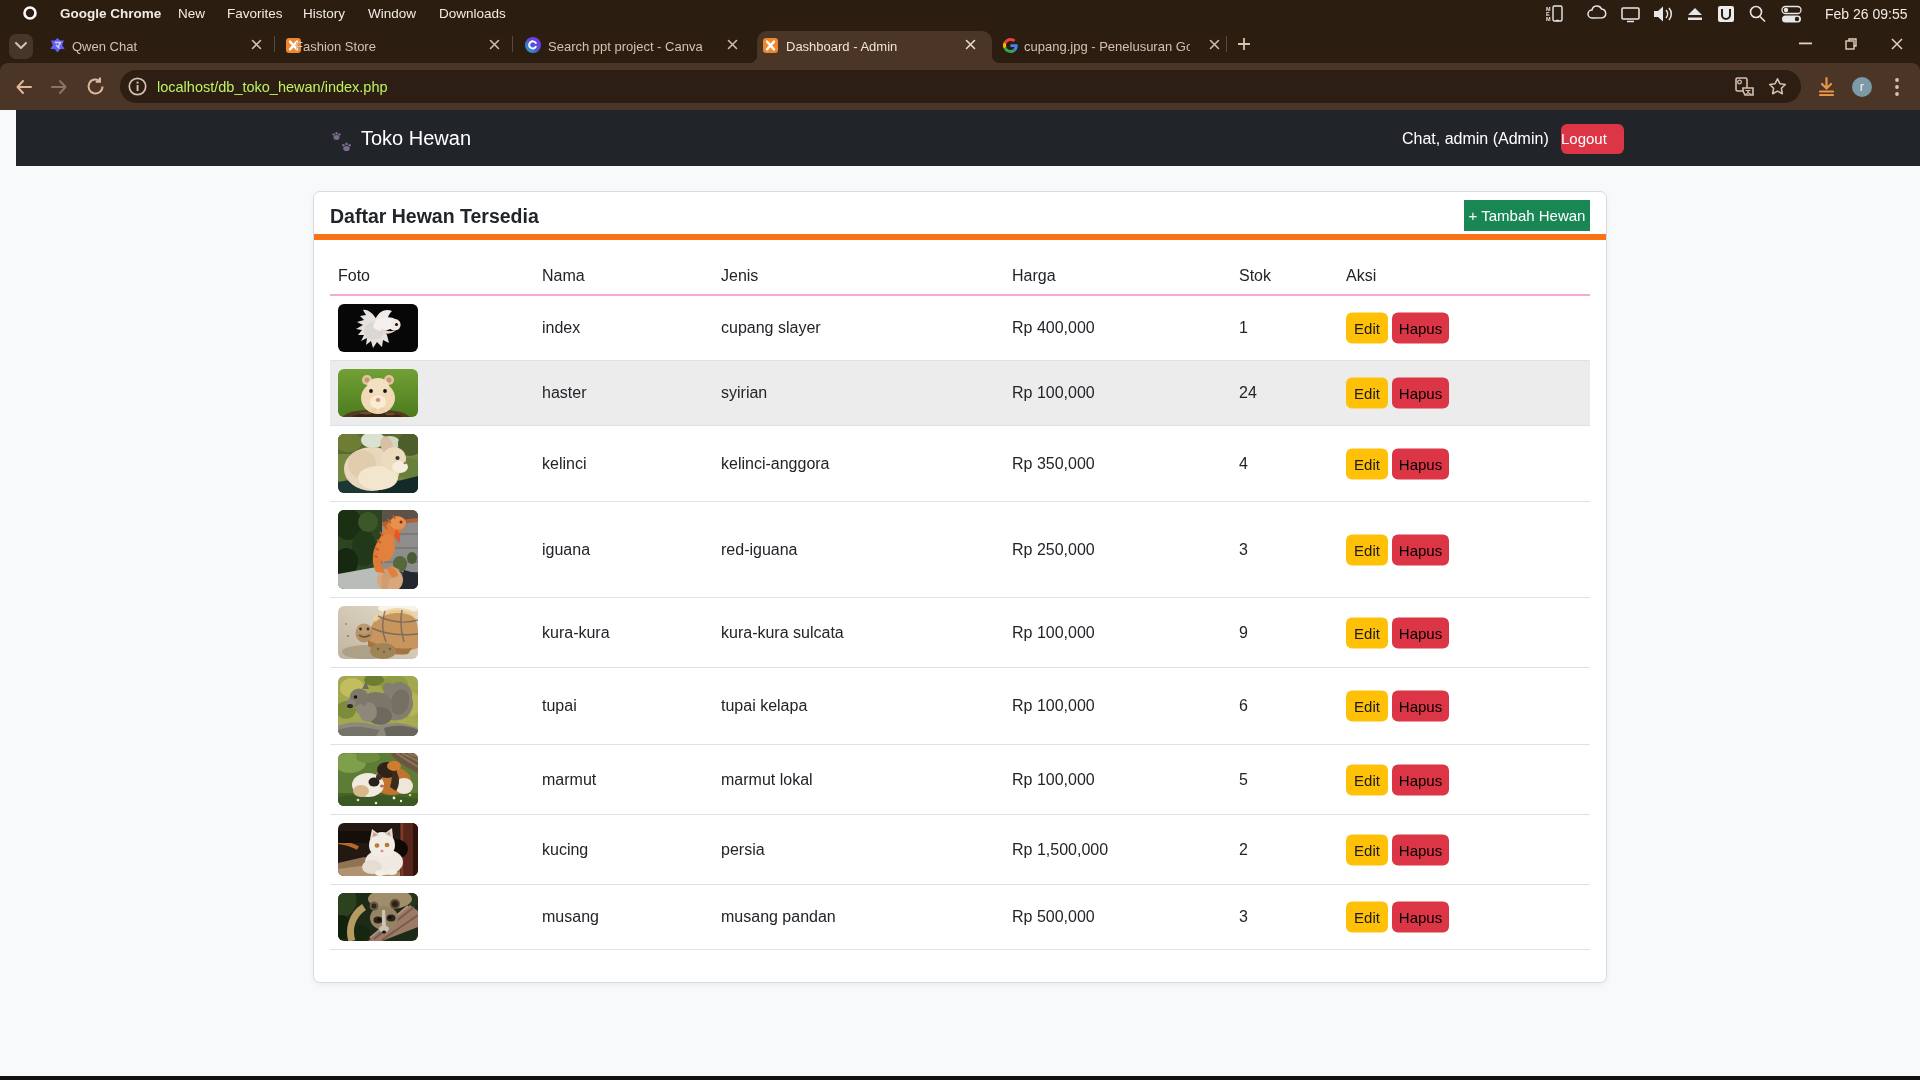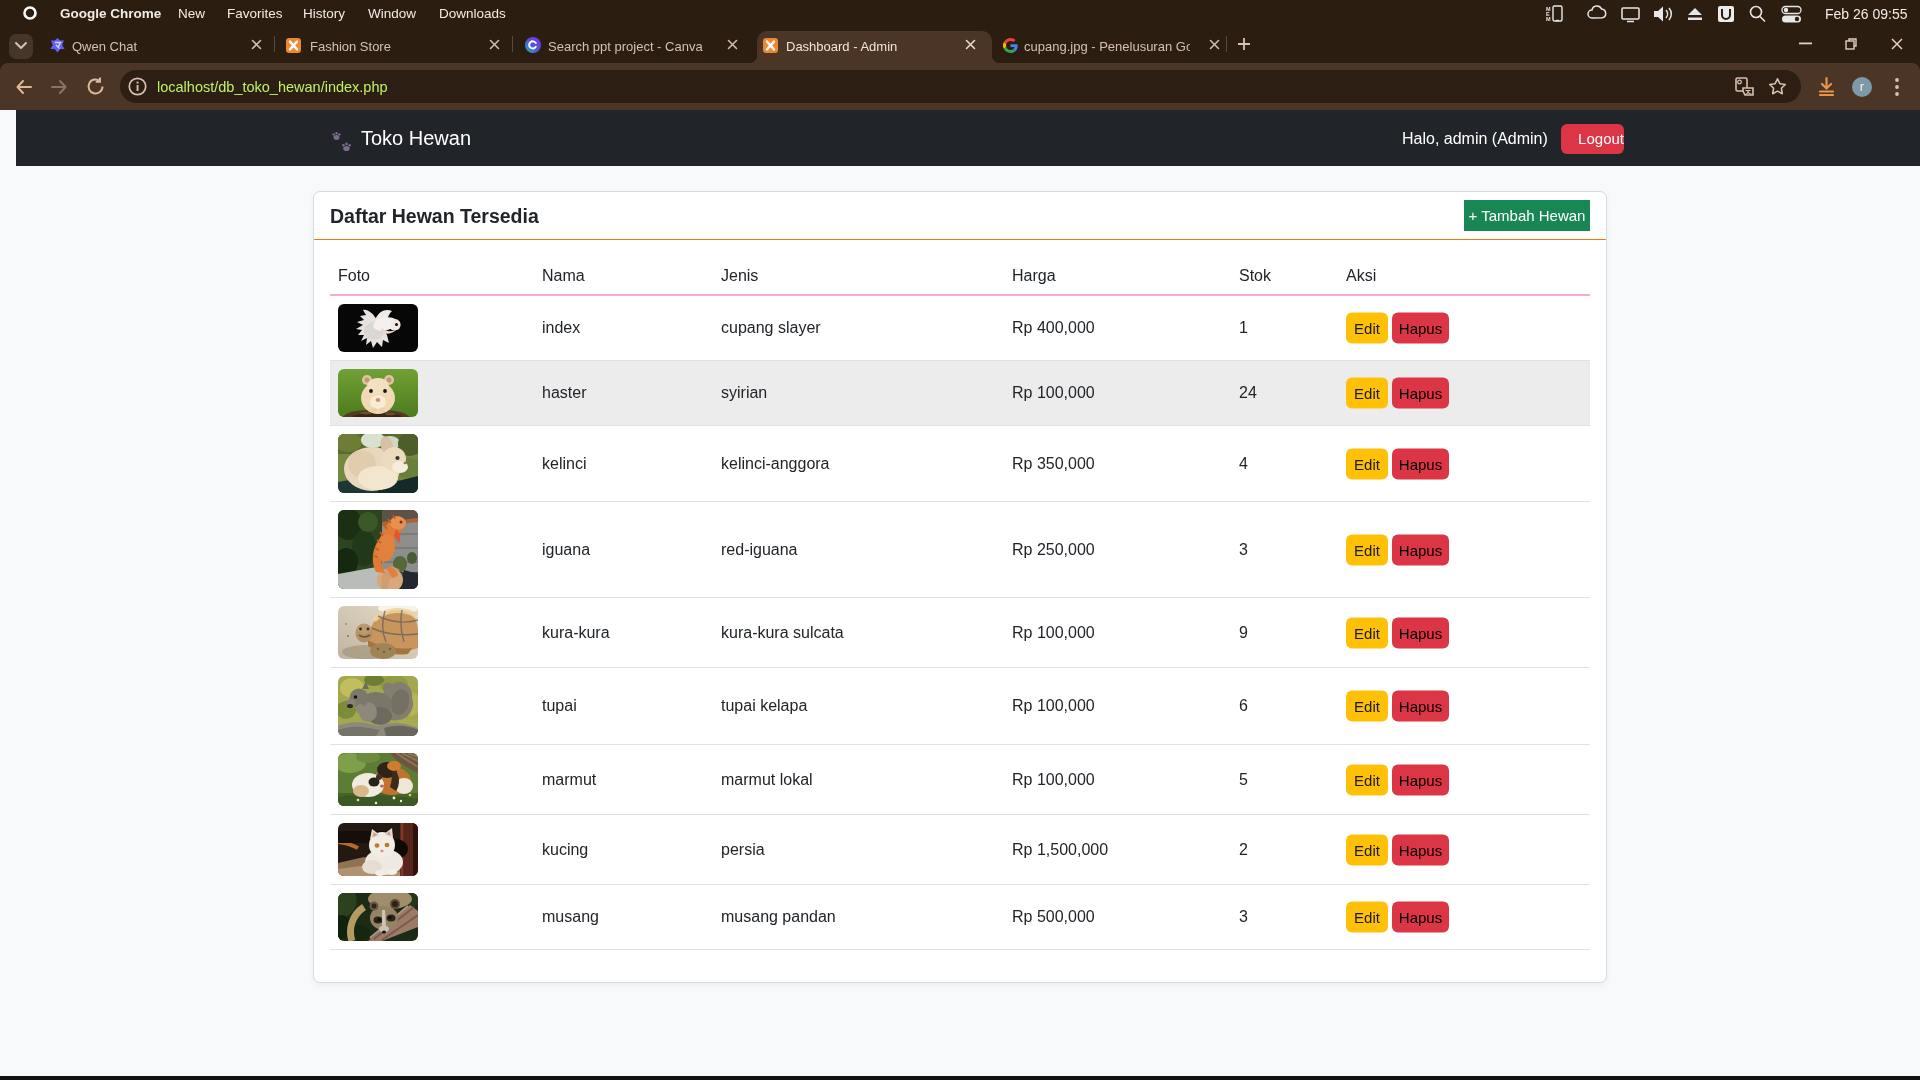--- a/index.html
+++ b/index.html
@@ -15,24 +15,24 @@
 #activetab{position:absolute;left:757px;top:3px;width:235px;height:32px;background:#4a3527;border-radius:10px 10px 0 0}
 #chevbtn{position:absolute;left:9px;top:6px;width:24px;height:25px;background:#46352a;border-radius:7px}
 
 #toolbar{position:absolute;left:0;top:63px;width:1920px;height:47px;background:#4a3527;border-radius:8px 8px 0 0}
 #pill{position:absolute;left:120px;top:7px;width:1681px;height:33px;background:#2c1e12;border-radius:17px}
 #urltxt{position:absolute;left:37px;top:9px;font-size:14.5px;color:#bef264}
 
 #pnav{position:absolute;left:16px;top:110px;width:1920px;height:56px;background:#212529;color:#fff}
 #brand{position:absolute;left:345px;top:17px;font-size:20px;color:#fff}
 #halo{position:absolute;left:1386px;top:20px;font-size:16px;color:#fff}
-#logoutbtn{position:absolute;left:1545px;top:14px;width:63px;height:30px;background:#dc3545;border-radius:6px;color:#fff;font-size:15px;text-align:right;line-height:30px}
+#logoutbtn{position:absolute;left:1545px;top:14px;width:63px;height:30px;background:#dc3545;border-radius:6px;color:#fff;font-size:15px;text-align:left;line-height:30px}
 
 #card{position:absolute;left:313px;top:191px;width:1294px;height:792px;background:#fff;border:1px solid #d9dbde;border-radius:7px;box-shadow:0 2px 6px rgba(0,0,0,0.05)}
-#cardhead{position:absolute;left:0;top:0;width:100%;height:48px;border-bottom:1px solid #f97316}
+#cardhead{position:absolute;left:0;top:0;width:100%;height:48px;border-bottom:6px solid #f97316}
 #cardtitle{position:absolute;left:16px;top:13px;font-size:19.5px;font-weight:700;color:#212529}
 #addbtn{position:absolute;right:16px;top:8px;width:126px;height:31px;background:#198754;border-radius:0;color:#fff;font-size:15px;text-align:center;line-height:31px}
 
 #tbl{position:absolute;left:16px;top:64px;width:1260px;color:#212529;font-size:16px}
 .trow{position:relative;border-bottom:1px solid #dee2e6}
 .hrow{position:relative;height:40px;border-bottom:2px solid #f9a8d4;font-weight:400}
 .c1{position:absolute;left:8px}
 .c2{position:absolute;left:212px}
 .c3{position:absolute;left:391px}
 .c4{position:absolute;left:682px}
@@ -110,21 +110,21 @@
     </svg>
   <span class="tabtxt" style="left:72px;width:150px">Qwen Chat</span>
   <svg class="ico" style="left:251px;top:11px" width="11" height="11" viewBox="0 0 11 11">
       <path d="M1.5 1.5 L9.5 9.5 M9.5 1.5 L1.5 9.5" stroke="#d2bcab" stroke-width="1.6" stroke-linecap="round"></path>
     </svg>
   <span class="tdiv" style="left:274px"></span>
   <svg class="ico" style="left:286px;top:10px" width="15" height="15" viewBox="0 0 15 15">
       <rect width="15" height="15" rx="3.2" fill="#f0872c"></rect>
       <path d="M4 3.6 L11 11.4 M11 3.6 L4 11.4" stroke="#fff" stroke-width="2.4" stroke-linecap="round"></path>
     </svg>
-  <span class="tabtxt" style="left:310px;width:150px">Fashion Store</span>
+  <span class="tabtxt" style="left:295px;width:150px">Fashion Store</span>
   <svg class="ico" style="left:489px;top:11px" width="11" height="11" viewBox="0 0 11 11">
       <path d="M1.5 1.5 L9.5 9.5 M9.5 1.5 L1.5 9.5" stroke="#d2bcab" stroke-width="1.6" stroke-linecap="round"></path>
     </svg>
   <span class="tdiv" style="left:512px"></span>
   <svg class="ico" style="left:525px;top:9px" width="16" height="16" viewBox="0 0 16 16">
       <defs>
         <linearGradient id="cv" x1="0" y1="1" x2="1" y2="0">
           <stop offset="0" stop-color="#18b3c8"></stop>
           <stop offset="0.5" stop-color="#4f54d8"></stop>
           <stop offset="1" stop-color="#872ae8"></stop>
@@ -220,21 +220,21 @@
         <circle cx="2.6" cy="4.4" r="1.2"></circle>
         <circle cx="5.5" cy="3.2" r="1.2"></circle>
         <circle cx="8.4" cy="4.4" r="1.2"></circle>
         <ellipse cx="15.5" cy="18.5" rx="3.2" ry="2.6"></ellipse>
         <circle cx="12.4" cy="15.2" r="1.3"></circle>
         <circle cx="15.5" cy="13.9" r="1.3"></circle>
         <circle cx="18.6" cy="15.2" r="1.3"></circle>
       </g>
     </svg>
   <span id="brand">Toko Hewan</span>
-  <span id="halo">Halo, admin (Admin)</span>
+  <span id="halo">Chat, admin (Admin)</span>
   <div id="logoutbtn">Logout</div>
 </div>
 
 <div id="card">
   <div id="cardhead">
     <span id="cardtitle">Daftar Hewan Tersedia</span>
     <div id="addbtn">+ Tambah Hewan</div>
   </div>
   <div id="tbl">
     <div class="hrow">

